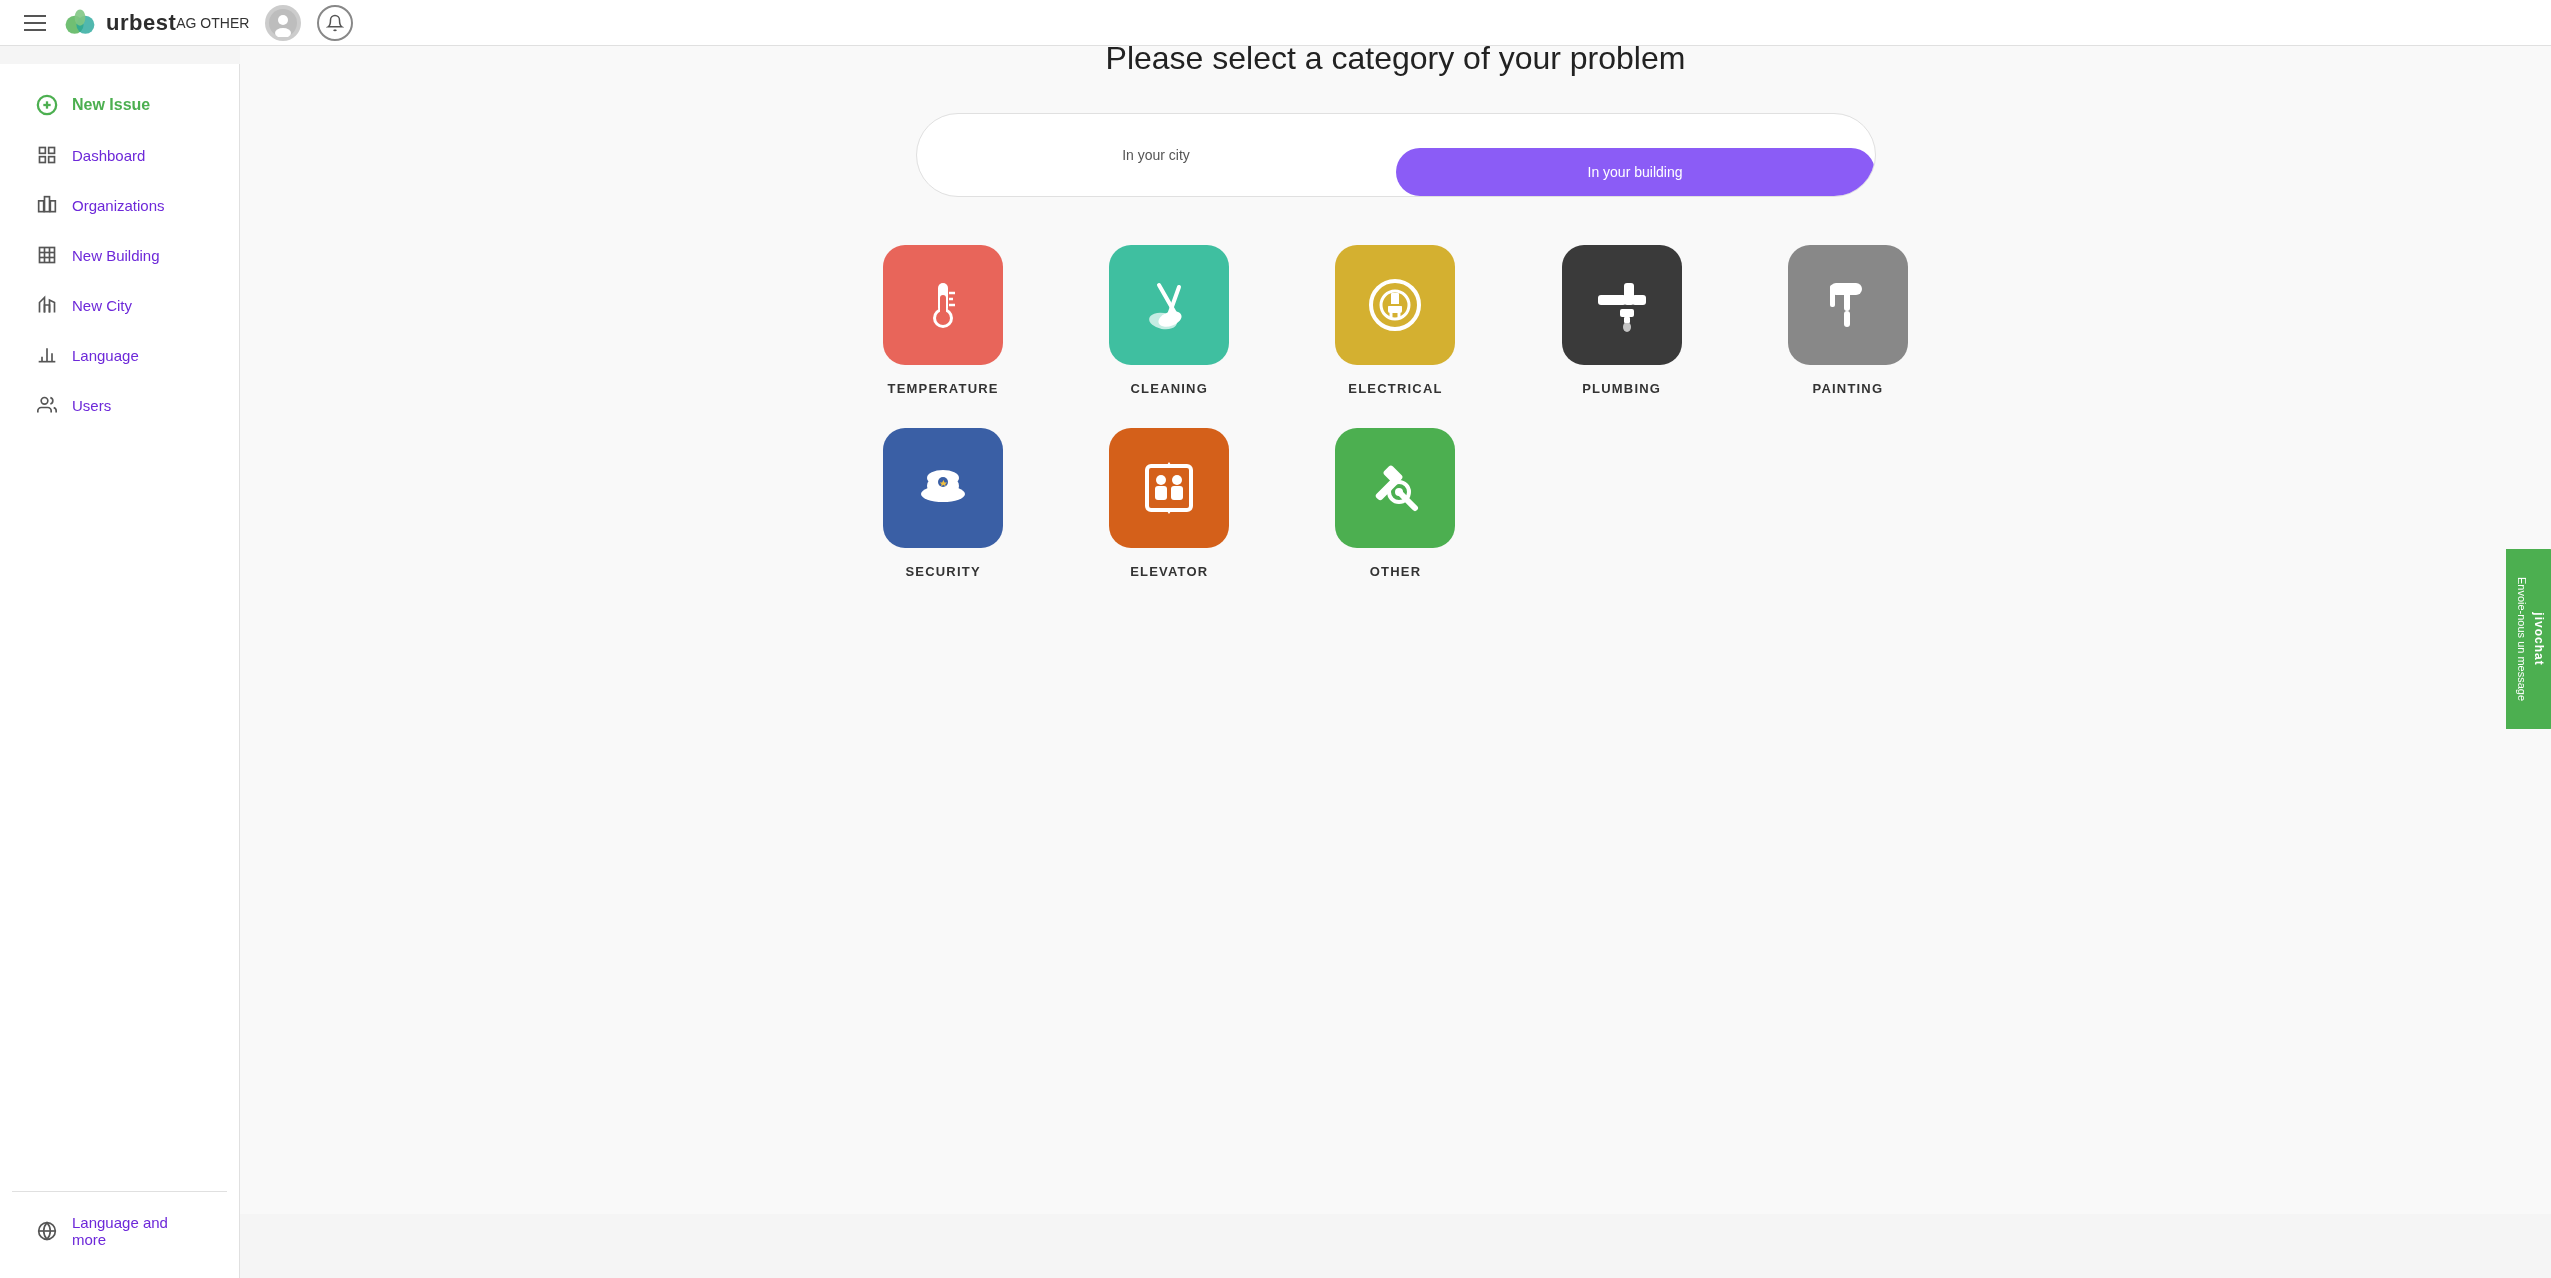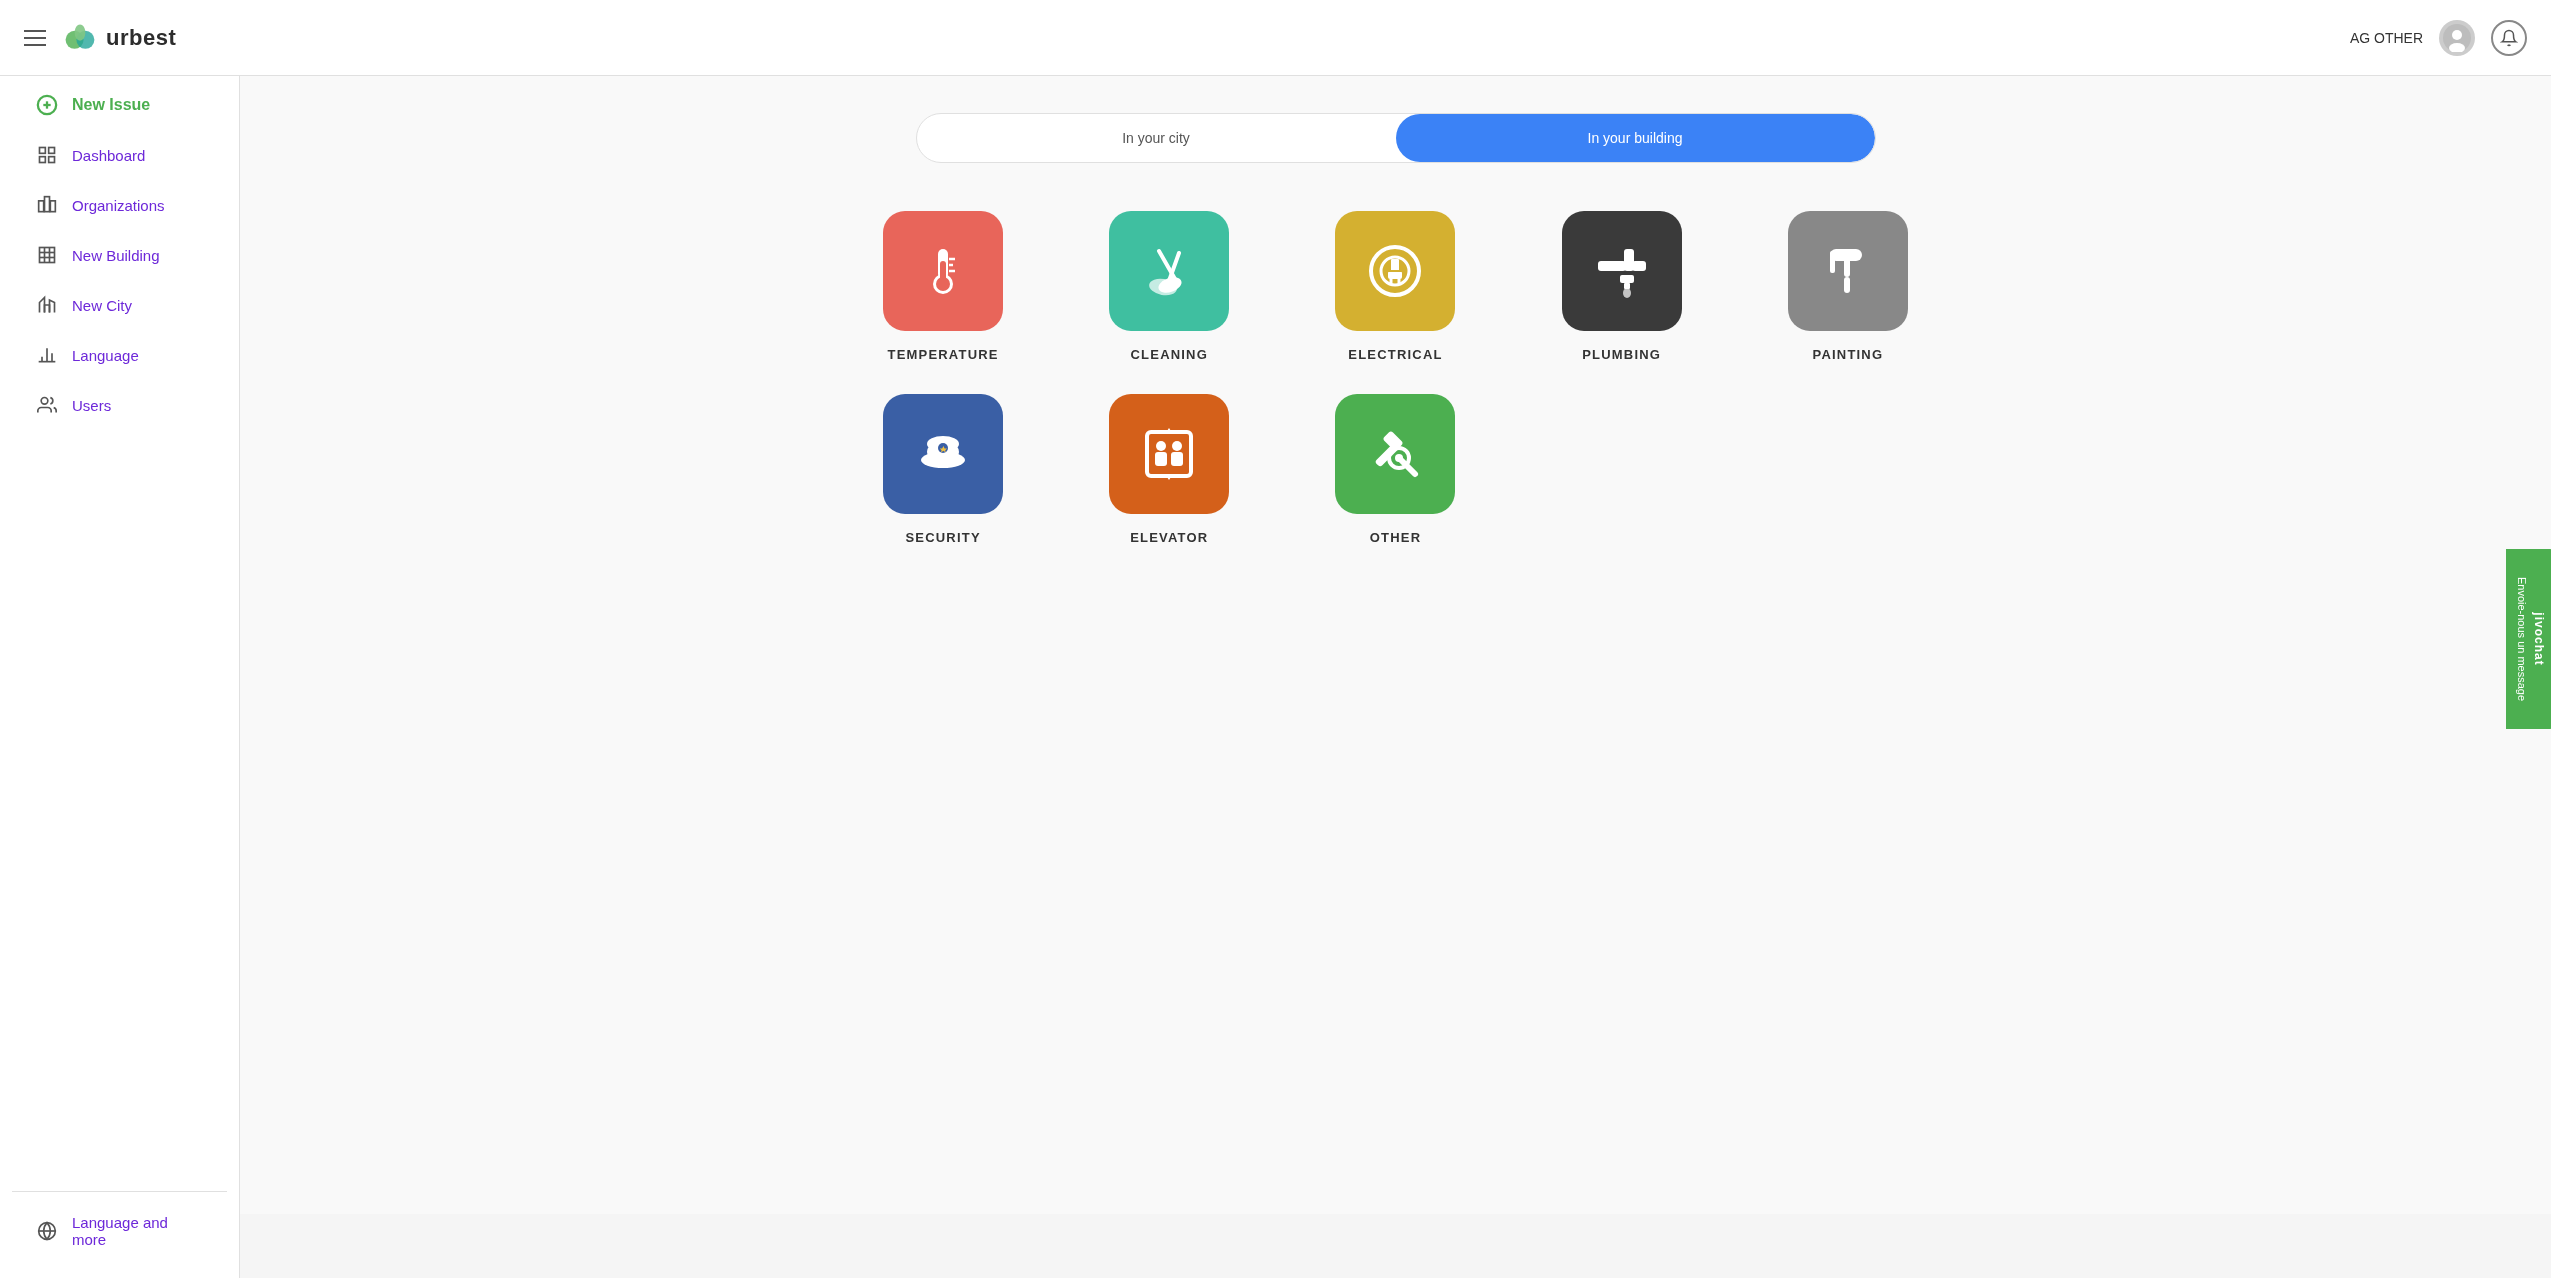--- a/index.html
+++ b/index.html
@@ -2,23 +2,23 @@
 <html><head>
   <meta charset="utf-8">
   <style>
     * { margin: 0; padding: 0; box-sizing: border-box; }
     body { font-family: 'Helvetica Neue', Arial, sans-serif; background: #f5f5f5; min-height: 100vh; }
 
     
     .header {
       display: flex;
       align-items: center;
-      justify-content: space-between;
+      justify-content: flex-start;
       background: #fff;
-      height: 76px;
+      height: 46px;
       padding: 16px 24px;
       border-bottom: 1px solid #e0e0e0;
       position: fixed;
       top: 0; left: 0; right: 0;
       z-index: 100;
     }
     .header-left {
       display: flex;
       align-items: center;
       gap: 16px;
@@ -159,23 +159,24 @@
       text-align: center;
       font-size: 14px;
       cursor: pointer;
       border: none;
       background: transparent;
       color: #555;
       border-radius: 50px;
       transition: background 0.2s, color 0.2s;
     }
     .toggle-btn.active {
-      background: #3b82f6;
+      background: #8b5cf6;
       color: #fff;
       font-weight: 500;
+      margin-top: 34px;
     }
 
     
     .categories-grid {
       display: grid;
       grid-template-columns: repeat(5, 1fr);
       gap: 32px 31px;
       max-width: 1100px;
       margin: 0 auto;
     }

